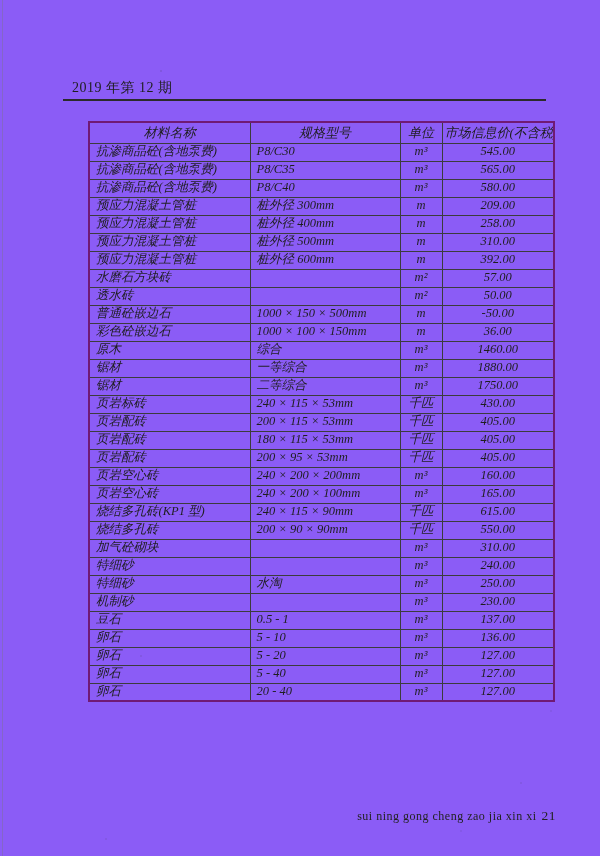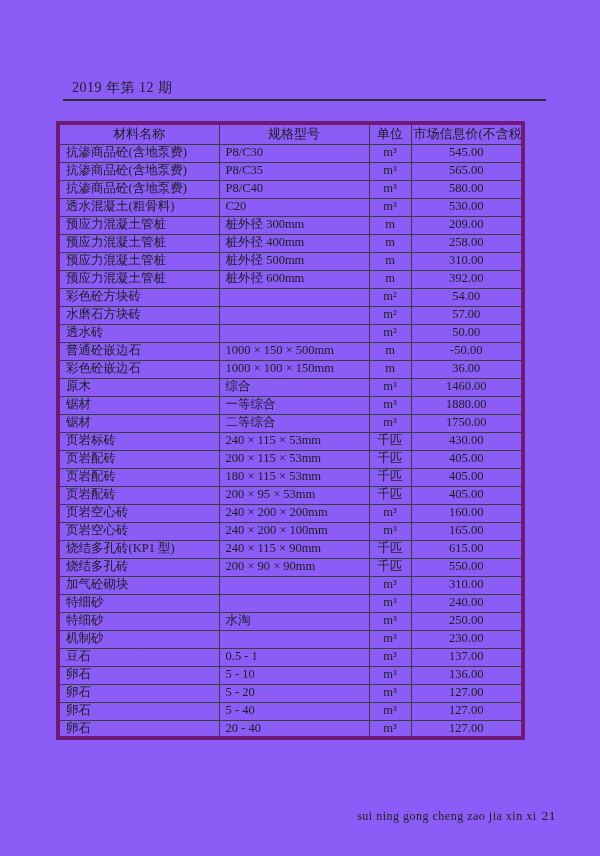--- a/index.html
+++ b/index.html
@@ -37,25 +37,26 @@
     position: absolute; left: 72px; right: 54px; top: 79px;
     display: flex; justify-content: space-between; align-items: baseline;
   }
   .issue { font-size: 14px; letter-spacing: 0.5px; }
   .journal { font-size: 15px; font-weight: bold; letter-spacing: 1.5px; }
   .header-rule {
     position: absolute; left: 63px; top: 99px; width: 483px; height: 2px;
     background: #2b2b2b;
   }
   table.price-table {
-    position: absolute; left: 56px; top: 121px;
+    position: absolute; left: 88px; top: 121px;
     width: 465px;
     border-collapse: collapse; table-layout: fixed;
     font-size: 12.5px;
-    border: 4px solid #701a75;
+    border: 2px solid #701a75;
+    font-style: italic;
   }
   .price-table th, .price-table td {
     border: 1px solid #3c3c3c;
     padding: 0 6px;
     white-space: nowrap; overflow: hidden;
     line-height: 1.05;
   }
   .price-table thead tr { height: 21px; }
   .price-table tbody tr { height: 18px; }
   .price-table th {
@@ -110,26 +111,20 @@
     <td class="td-unit">m³</td>
     <td class="td-price">565.00</td>
   </tr>
         <tr>
     <td class="td-name">抗渗商品砼(含地泵费)</td>
     <td class="td-spec">P8/C40</td>
     <td class="td-unit">m³</td>
     <td class="td-price">580.00</td>
   </tr>
         <tr>
-    <td class="td-name">透水混凝土(粗骨料)</td>
-    <td class="td-spec">C20</td>
-    <td class="td-unit">m³</td>
-    <td class="td-price">530.00</td>
-  </tr>
-        <tr>
     <td class="td-name">预应力混凝土管桩</td>
     <td class="td-spec">桩外径 300mm</td>
     <td class="td-unit">m</td>
     <td class="td-price">209.00</td>
   </tr>
         <tr>
     <td class="td-name">预应力混凝土管桩</td>
     <td class="td-spec">桩外径 400mm</td>
     <td class="td-unit">m</td>
     <td class="td-price">258.00</td>
@@ -138,26 +133,20 @@
     <td class="td-name">预应力混凝土管桩</td>
     <td class="td-spec">桩外径 500mm</td>
     <td class="td-unit">m</td>
     <td class="td-price">310.00</td>
   </tr>
         <tr>
     <td class="td-name">预应力混凝土管桩</td>
     <td class="td-spec">桩外径 600mm</td>
     <td class="td-unit">m</td>
     <td class="td-price">392.00</td>
-  </tr>
-        <tr>
-    <td class="td-name">彩色砼方块砖</td>
-    <td class="td-spec"></td>
-    <td class="td-unit">m²</td>
-    <td class="td-price">54.00</td>
   </tr>
         <tr>
     <td class="td-name">水磨石方块砖</td>
     <td class="td-spec"></td>
     <td class="td-unit">m²</td>
     <td class="td-price">57.00</td>
   </tr>
         <tr>
     <td class="td-name">透水砖</td>
     <td class="td-spec"></td>

